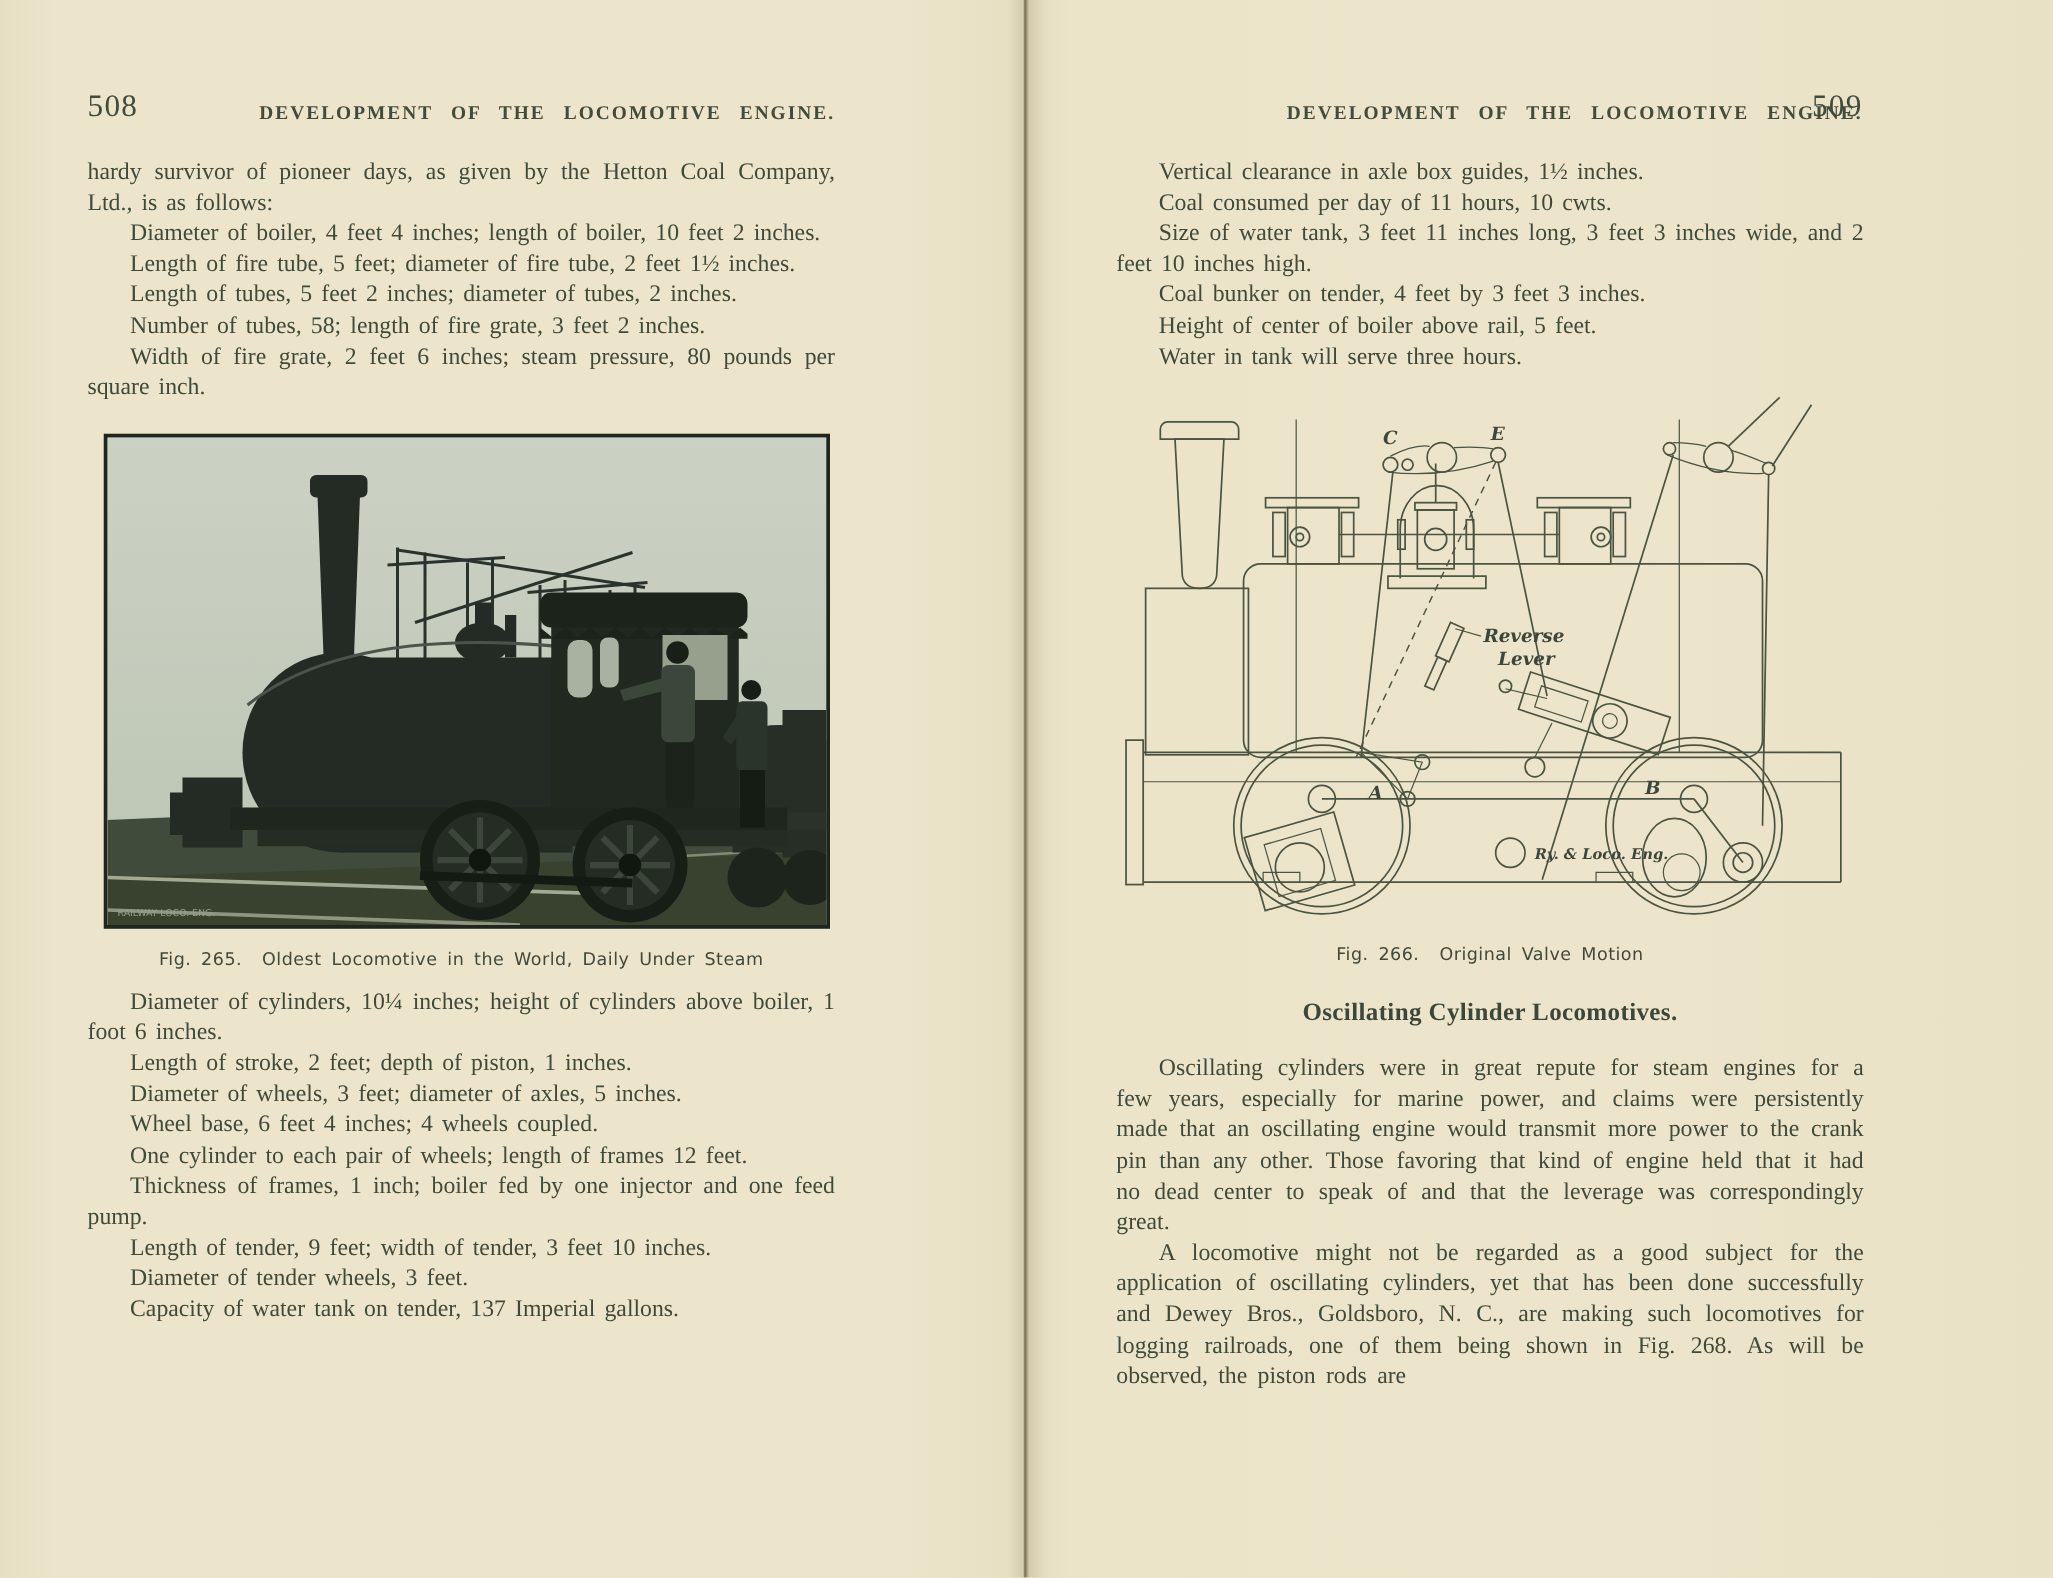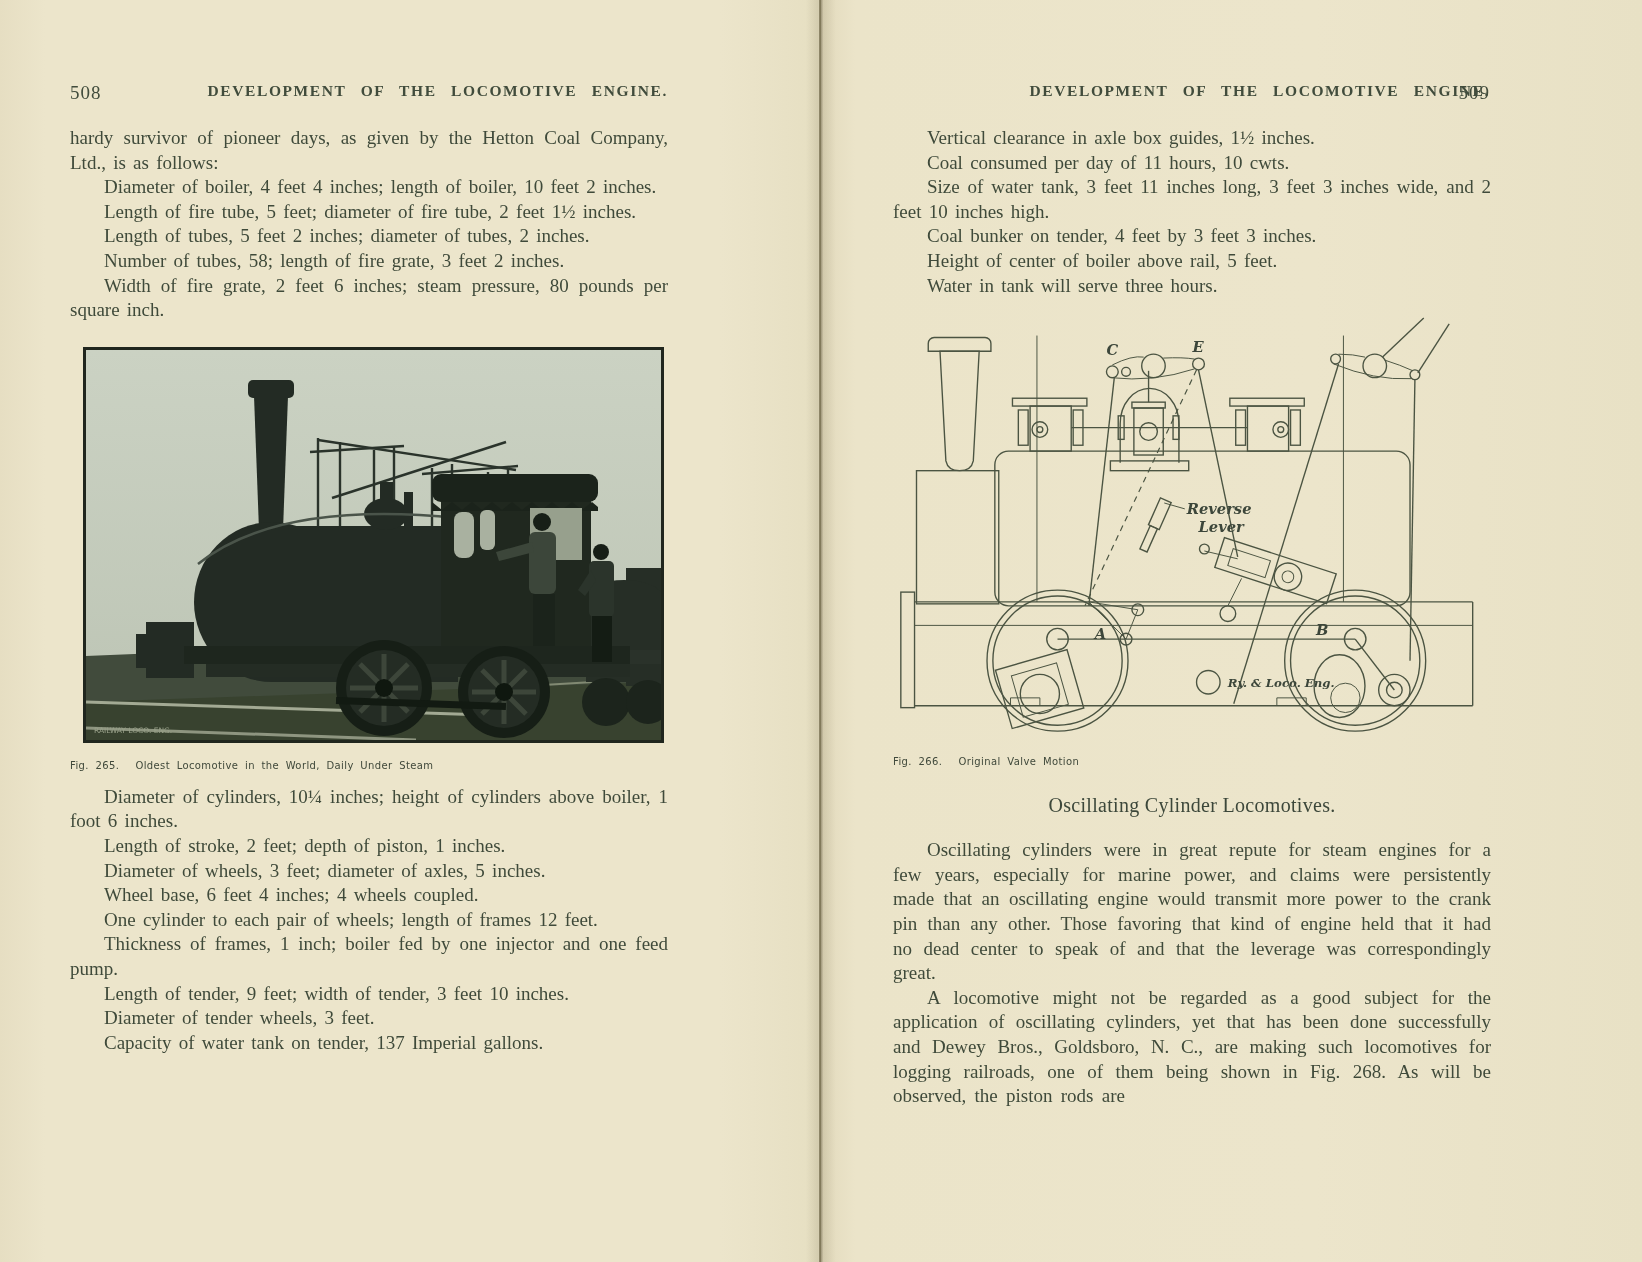--- a/index.html
+++ b/index.html
@@ -22,21 +22,21 @@
     position:absolute;left:806px;top:0;width:30px;height:100%;z-index:5;pointer-events:none;
     background:linear-gradient(90deg,rgba(92,82,50,0) 0%,rgba(92,82,50,.14) 42%,rgba(64,56,30,.42) 50%,rgba(92,82,50,.12) 58%,rgba(92,82,50,0) 100%);
   }
   .gutter-line{position:absolute;left:819px;top:0;width:2px;height:100%;z-index:6;background:rgba(98,90,58,.55);}
 
   .running-head{
     position:absolute;top:82px;left:0;right:0;height:24px;
     font-size:15.5px;font-weight:bold;letter-spacing:1.6px;word-spacing:9px;
     color:#414c3c;
   }
-  .pagenum{position:absolute;top:82px;font-size:19px;font-weight:normal;letter-spacing:1px;color:#414c3c;}
+  .pagenum{position:absolute;top:72px;font-size:25px;font-weight:normal;letter-spacing:1px;color:#414c3c;}
   .page-left .pagenum{left:70px;}
   .page-right .pagenum{right:152px;}
   .running-title{display:block;text-align:right;}
   .page-left .running-title{margin:0 150px 0 70px;}
   .page-right .running-title{margin:0 152px 0 73px;}
 
   .col{position:absolute;top:126px;width:598px;}
   .page-left .col{left:70px;}
   .page-right .col{left:73px;}
 
@@ -47,34 +47,34 @@
   p.spec{text-indent:34px;}
   p.body-para{text-indent:34px;word-spacing:3.5px;}
 
   .photo-frame{
     margin:24px 0 0 13px;width:575px;height:390px;
     border:3px solid #20261e;background:#c7cfc0;line-height:0;
   }
   .photo-frame svg{display:block;}
 
   .fig-caption{
-    margin-top:17px;
-    font-family:"DejaVu Sans", sans-serif;font-size:10px;
+    margin-top:17px;text-align:center;
+    font-family:"DejaVu Sans", sans-serif;font-size:14px;
     letter-spacing:.4px;word-spacing:3px;color:#40493b;
   }
   .fig-caption .fig-label{margin-right:16px;}
 
   .after-specs{margin-top:14px;}
 
   .diagram-wrap{margin:16px 0 0 0;width:612px;line-height:0;}
   .diagram-wrap svg{display:block;}
 
   .section-heading{
     margin:27px 0 0 0;text-align:center;
-    font-size:20px;font-weight:normal;letter-spacing:.3px;color:#3c473a;
+    font-size:20px;font-weight:bold;letter-spacing:.3px;color:#3c473a;
   }
   .right-body{margin-top:21px;}
   .right-body p + p{margin-top:0;}
 
   .dg{stroke:#4b5442;stroke-width:1.4;fill:none;}
   .dg-thin{stroke:#4b5442;stroke-width:1;fill:none;}
   .dg-dash{stroke:#4b5442;stroke-width:1.2;fill:none;stroke-dasharray:6 5;}
   .dg-label{
     font-family:"DejaVu Serif", serif;font-style:italic;font-weight:bold;
     font-size:15px;fill:#3c463a;stroke:none;

